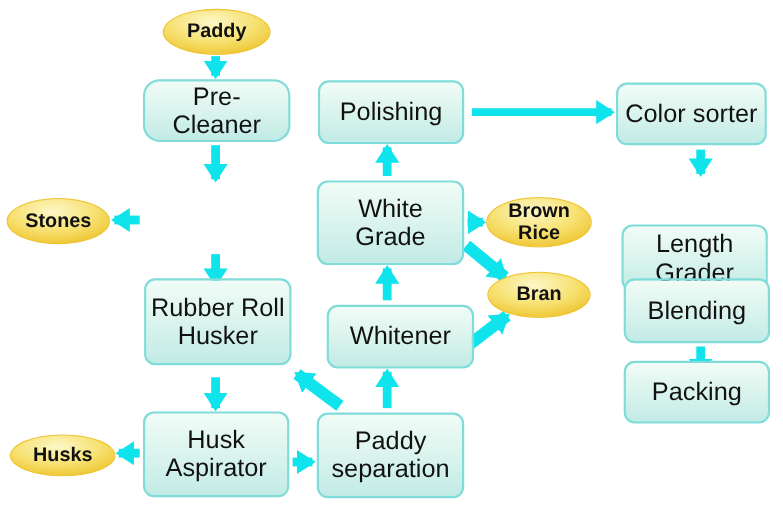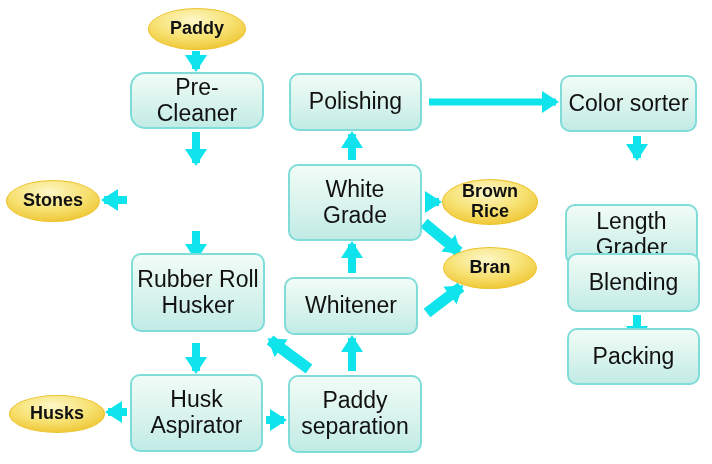--- a/index.html
+++ b/index.html
@@ -32,21 +32,21 @@
   .n-brownrice{left:442px;top:179px;width:96px;height:46px;}
   .n-bran{left:443px;top:247px;width:94px;height:42px;}
   .n-husks{left:9px;top:395px;width:96px;height:38px;}
   .n-precleaner{left:130px;top:72px;width:134px;height:57px;border-radius:15px;}
   .n-polishing{left:289px;top:73px;width:133px;height:58px;}
   .n-colorsorter{left:560px;top:75px;width:137px;height:57px;}
   .n-delstone{left:130px;top:166px;width:132px;height:62px;}
   .n-whitegrade{left:288px;top:164px;width:134px;height:77px;}
   .n-lengthgrader{left:565px;top:161px;width:133px;height:61px;margin-top:43px;}
   .n-rubberroll{left:131px;top:253px;width:134px;height:79px;}
-  .n-whitener{left:284px;top:277px;width:134px;height:58px;}
+  .n-whitener{left:297px;top:277px;width:134px;height:58px;}
   .n-blending{left:567px;top:253px;width:133px;height:59px;}
   .n-huskaspirator{left:130px;top:374px;width:133px;height:78px;}
   .n-paddysep{left:288px;top:375px;width:134px;height:78px;}
   .n-packing{left:567px;top:328px;width:133px;height:57px;}
 </style>
 </head>
 <body>
 
 <div class="stage">
 

